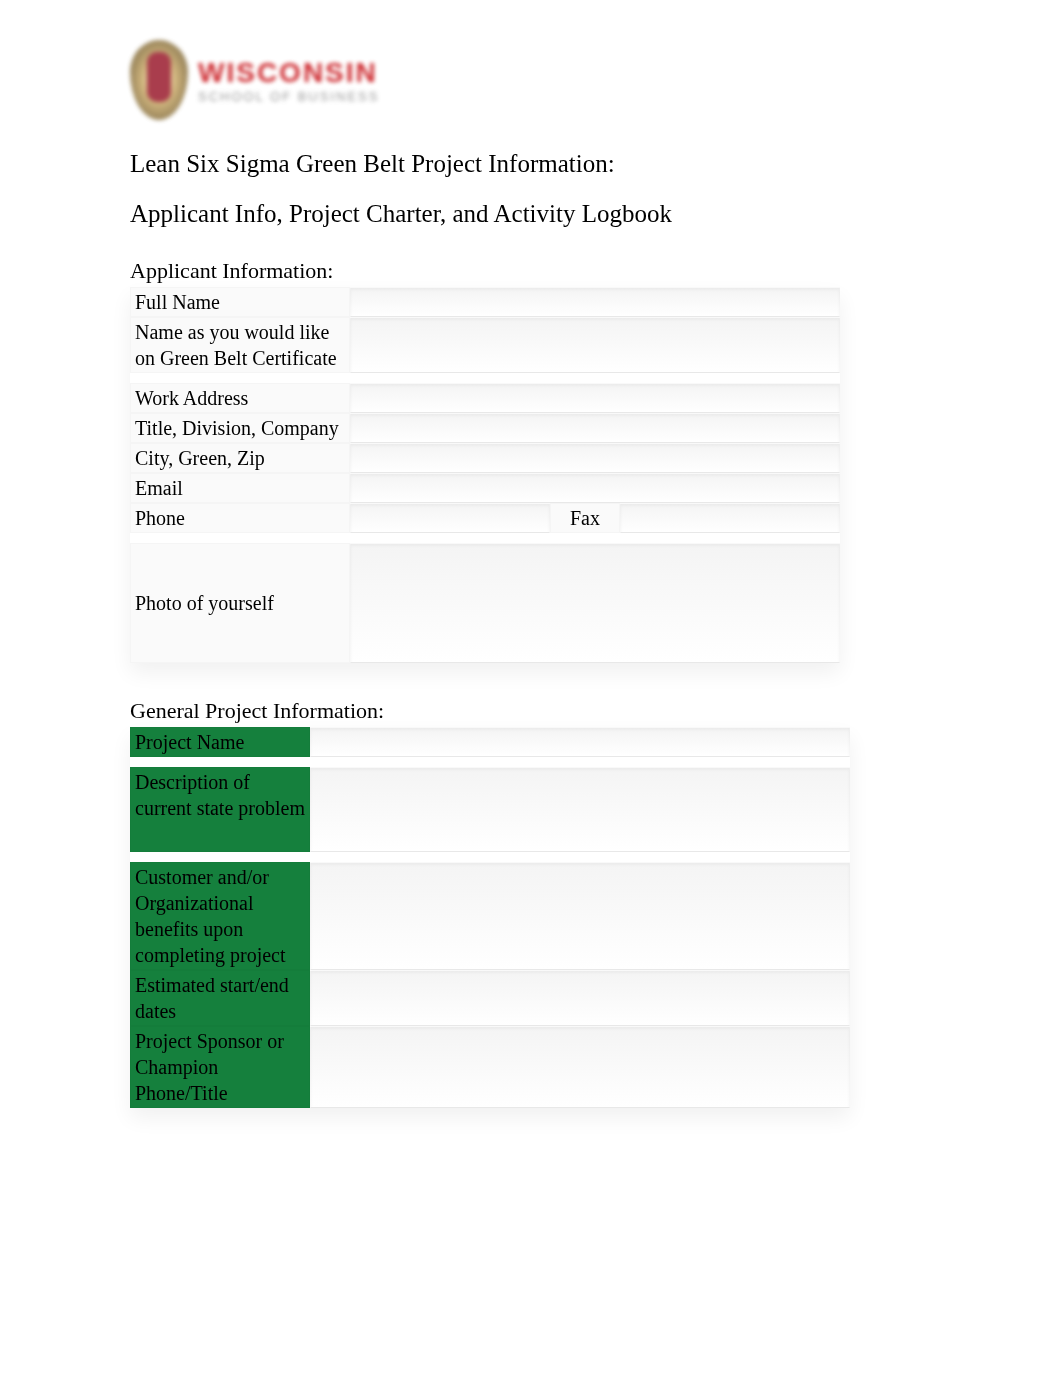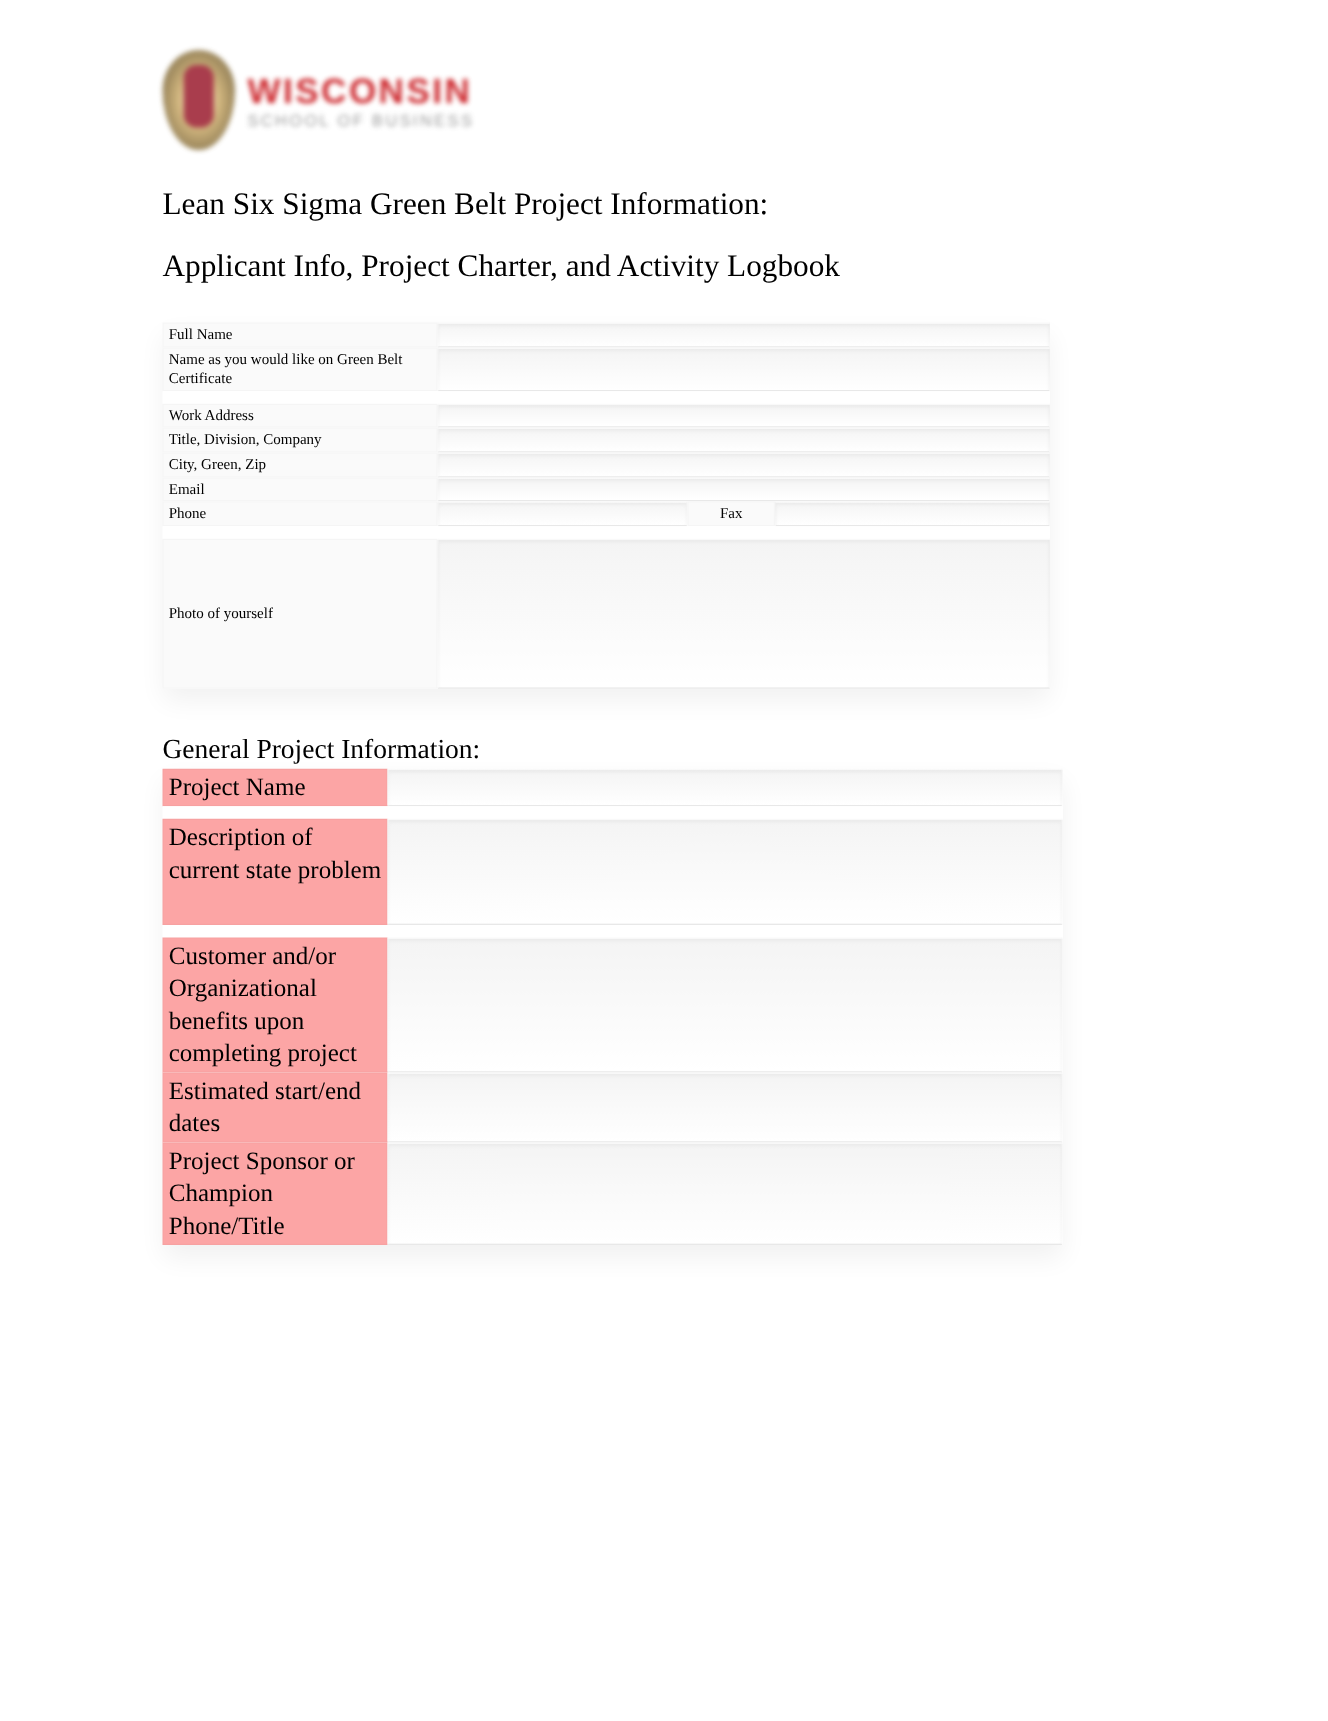--- a/index.html
+++ b/index.html
@@ -75,21 +75,21 @@
     }
     .table {
       width: 710px;
       border-collapse: separate;
       border-spacing: 0;
       margin-bottom: 35px;
     }
     .table td {
       vertical-align: top;
       padding: 1px 4px;
-      font-size: 12px;
+      font-size: 20px;
       line-height: 1.3;
       background: #fafafa;
       border: 1px solid rgba(0,0,0,0.02);
       margin-left: 28px;
     }
     .table .label-cell {
       width: 220px;
     }
     .table .input-cell {
       background: linear-gradient(180deg, #f4f4f4, #ffffff);
@@ -112,21 +112,21 @@
       width: 720px;
       border-collapse: separate;
       border-spacing: 0;
       margin-bottom: 35px;
     }
     .table2 td {
       vertical-align: top;
       padding: 1px 4px;
       font-size: 20px;
       line-height: 1.3;
-      background: #fca5a5;
+      background: #15803d;
       border: 1px solid rgba(0,0,0,0.02);
     }
     .table2 .label-cell {
       width: 180px;
     }
     .table2 .input-cell {
       background: linear-gradient(180deg, #f4f4f4, #ffffff);
       border-bottom: 1px solid #e8e8e8;
       box-shadow: inset 0 2px 3px rgba(0,0,0,0.04);
     }
@@ -152,20 +152,21 @@
     <div class="logo-shield"></div>
     <div class="logo-text">
       <div class="logo-main">WISCONSIN</div>
       <div class="logo-sub">SCHOOL OF BUSINESS</div>
     </div>
   </div>
 
   <div class="title-main">Lean Six Sigma Green Belt Project Information:</div>
   <div class="title-sub">Applicant Info, Project Charter, and Activity Logbook</div>
 
+  <div class="section-heading">Applicant Information:</div>
 
   <table class="table table-shadow">
     <tbody>
         <tr>
       <td class="label-cell">Full Name</td>
       <td class="input-cell" colspan="3"></td>
     </tr>
     <tr>
       <td class="label-cell">Name as you would like on Green Belt Certificate</td>
       <td class="input-cell" colspan="3"></td>

